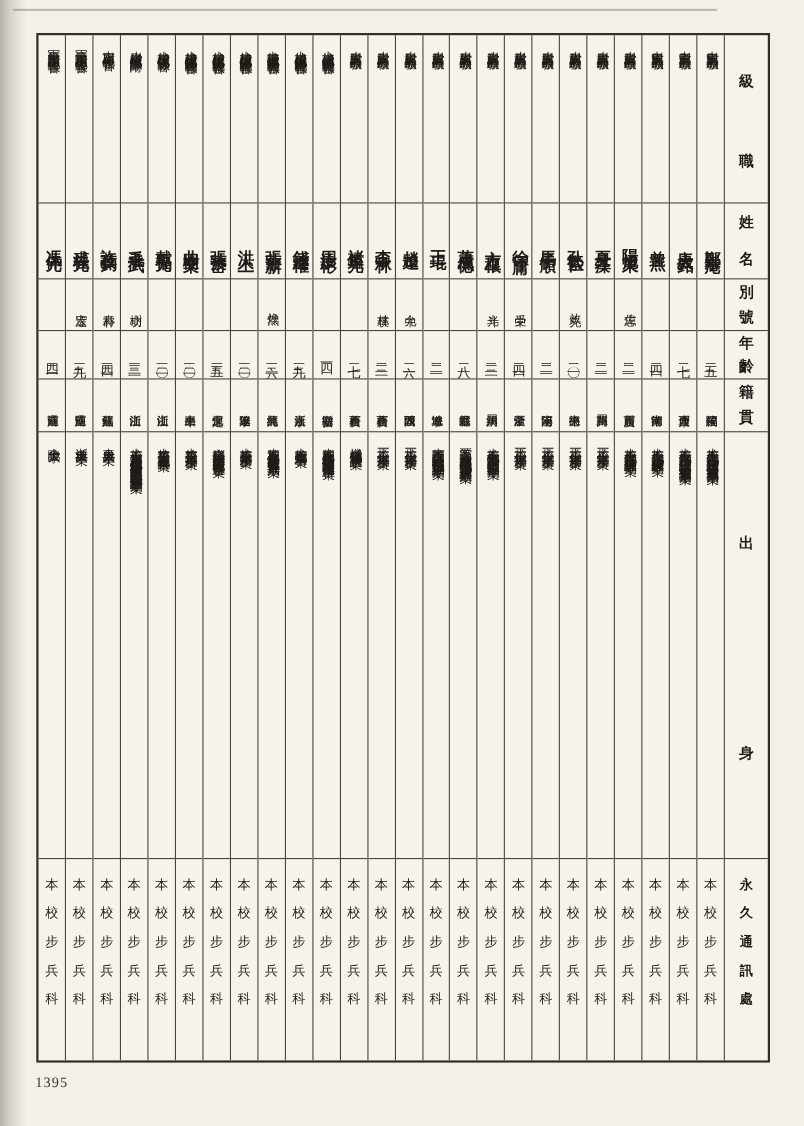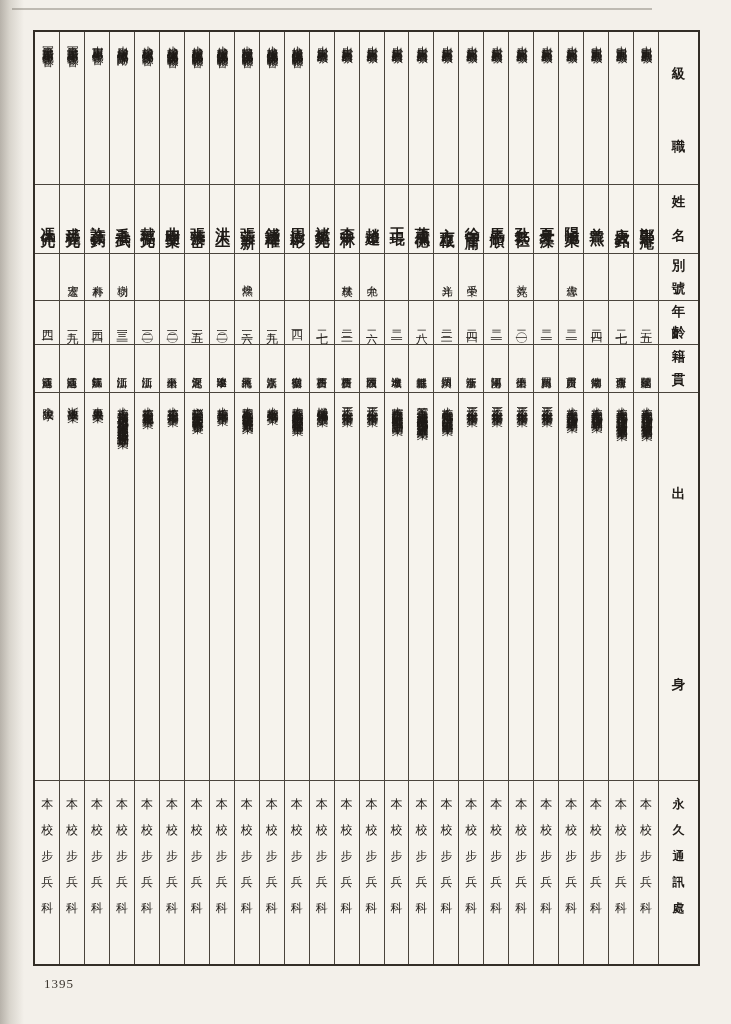--- a/index.html
+++ b/index.html
@@ -51,21 +51,21 @@
   .c-origin .vtext{font-size:11.5px;line-height:1.04;letter-spacing:1px;}
   
   .spread{
     display:flex;flex-direction:column;align-items:center;justify-content:space-around;
     writing-mode:horizontal-tb;
   }
   .spread span{display:block;}
   .header-col .cell{font-size:13.5px;font-weight:bold;letter-spacing:0;}
   .c-address.spread{font-size:12px;padding:10px 0 42px;}
   .page-number{
-    position:absolute;left:44px;top:976px;font-size:13px;color:#3a352e;
+    position:absolute;left:32px;top:976px;font-size:13px;color:#3a352e;
     letter-spacing:1px;
   }
 </style>
 </head>
 <body>
 
 <div class="left-gutter"></div>
 <div class="top-scan-line"></div>
 
 <div class="table">

